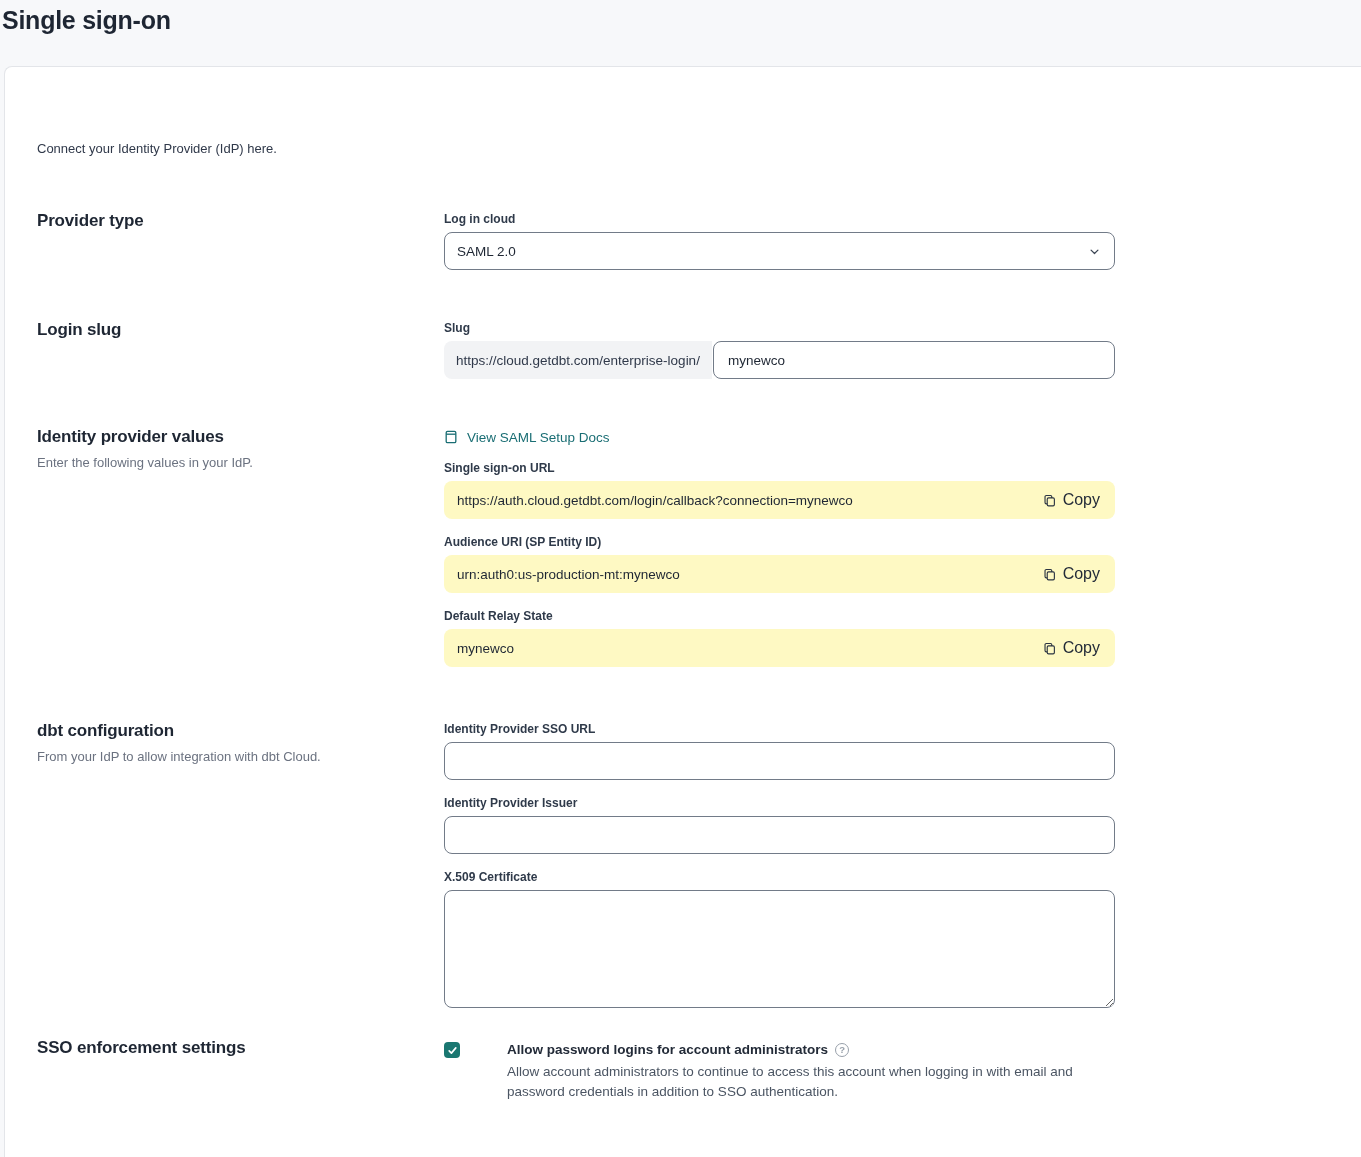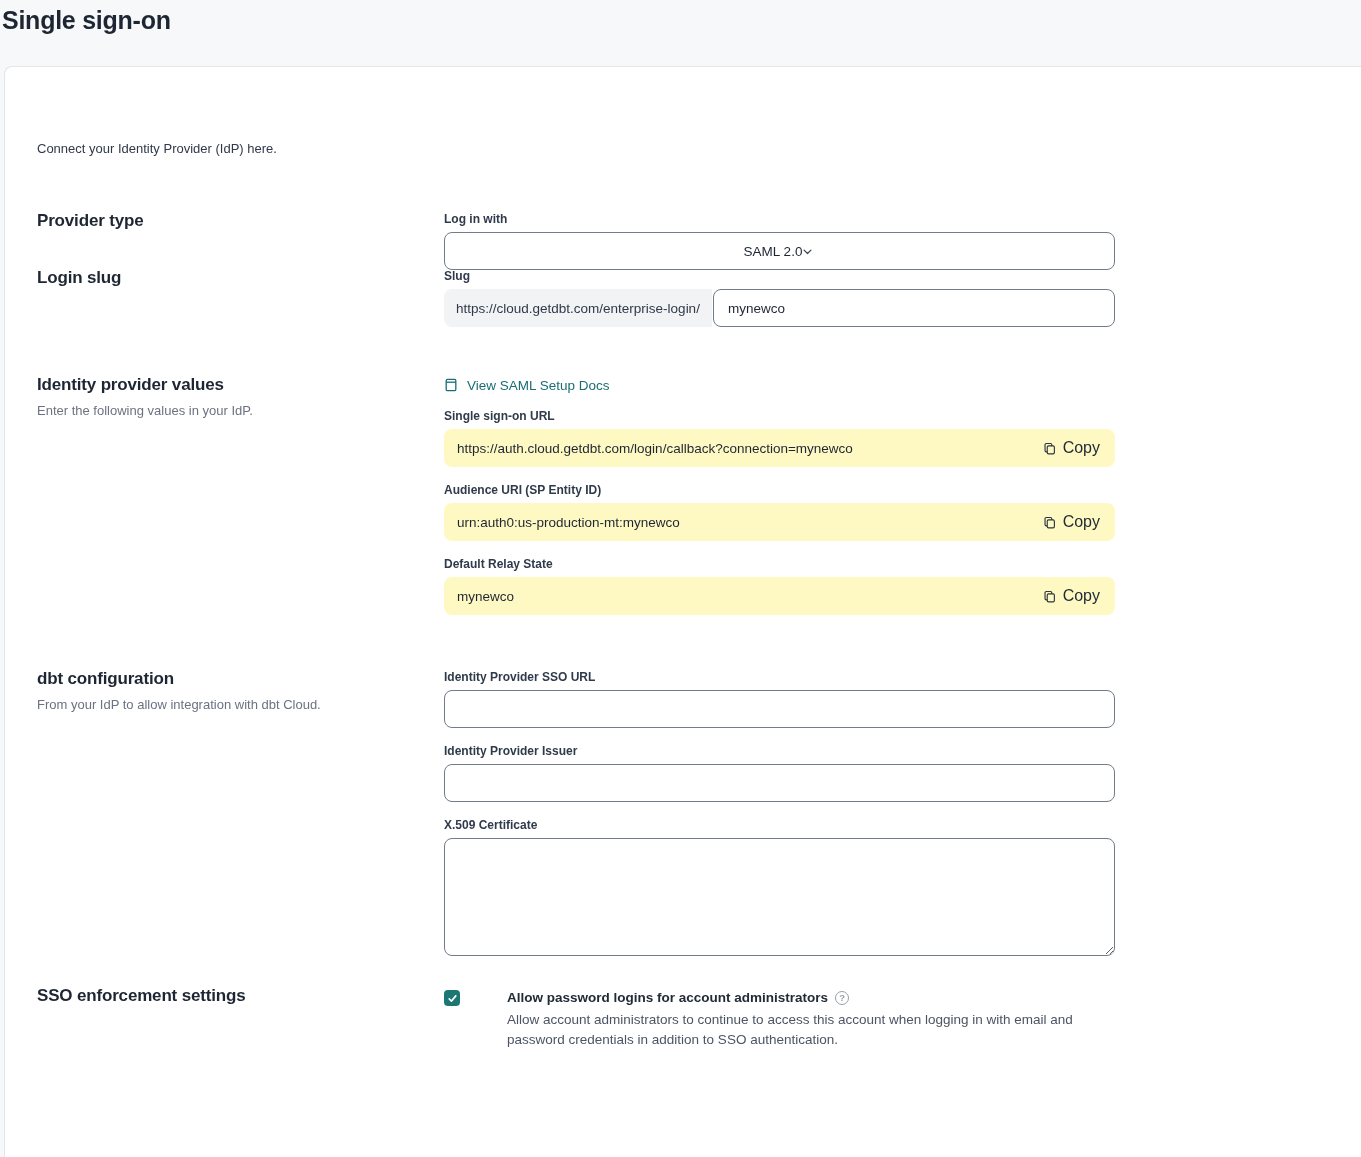--- a/index.html
+++ b/index.html
@@ -64,21 +64,21 @@
     margin-bottom: 7px;
   }
   .mt-17 { margin-top: 17px; }
   .select-box {
     height: 38px;
     border: 1px solid #727b88;
     border-radius: 8px;
     background: #fff;
     display: flex;
     align-items: center;
-    justify-content: center;
+    justify-content: space-between;
     padding: 0 14px 0 12px;
     font-size: 13.5px;
     color: #1e2633;
     cursor: pointer;
   }
   .text-input {
     width: 100%;
     height: 38px;
     border: 1px solid #727b88;
     border-radius: 8px;
@@ -210,33 +210,33 @@
 
 <main class="card">
 
   <p class="intro">Connect your Identity Provider (IdP) here.</p>
 
   <section class="row" style="margin-top:57px;">
     <div class="row-left">
       <h2 class="section-heading">Provider type</h2>
     </div>
     <div class="row-right">
-      <label class="field-label">Log in with</label>
+      <label class="field-label">Log in cloud</label>
       <div class="select-box" role="combobox">
         <span>SAML 2.0</span>
         <span style="display:flex;">
           <svg width="11" height="11" viewBox="0 0 16 16" fill="none" stroke="#3d4655" stroke-width="1.8" stroke-linecap="round" stroke-linejoin="round">
               <path d="M3 6l5 5 5-5"></path>
             </svg>
         </span>
       </div>
     </div>
   </section>
 
-  <section class="row" style="">
+  <section class="row" style="margin-top:52px;">
     <div class="row-left">
       <h2 class="section-heading">Login slug</h2>
     </div>
     <div class="row-right">
       <label class="field-label">Slug</label>
       <div class="slug-group">
         <span class="slug-prefix">https://cloud.getdbt.com/enterprise-login/</span>
         <input class="slug-input" type="text" value="mynewco" style="">
       </div>
     </div>

